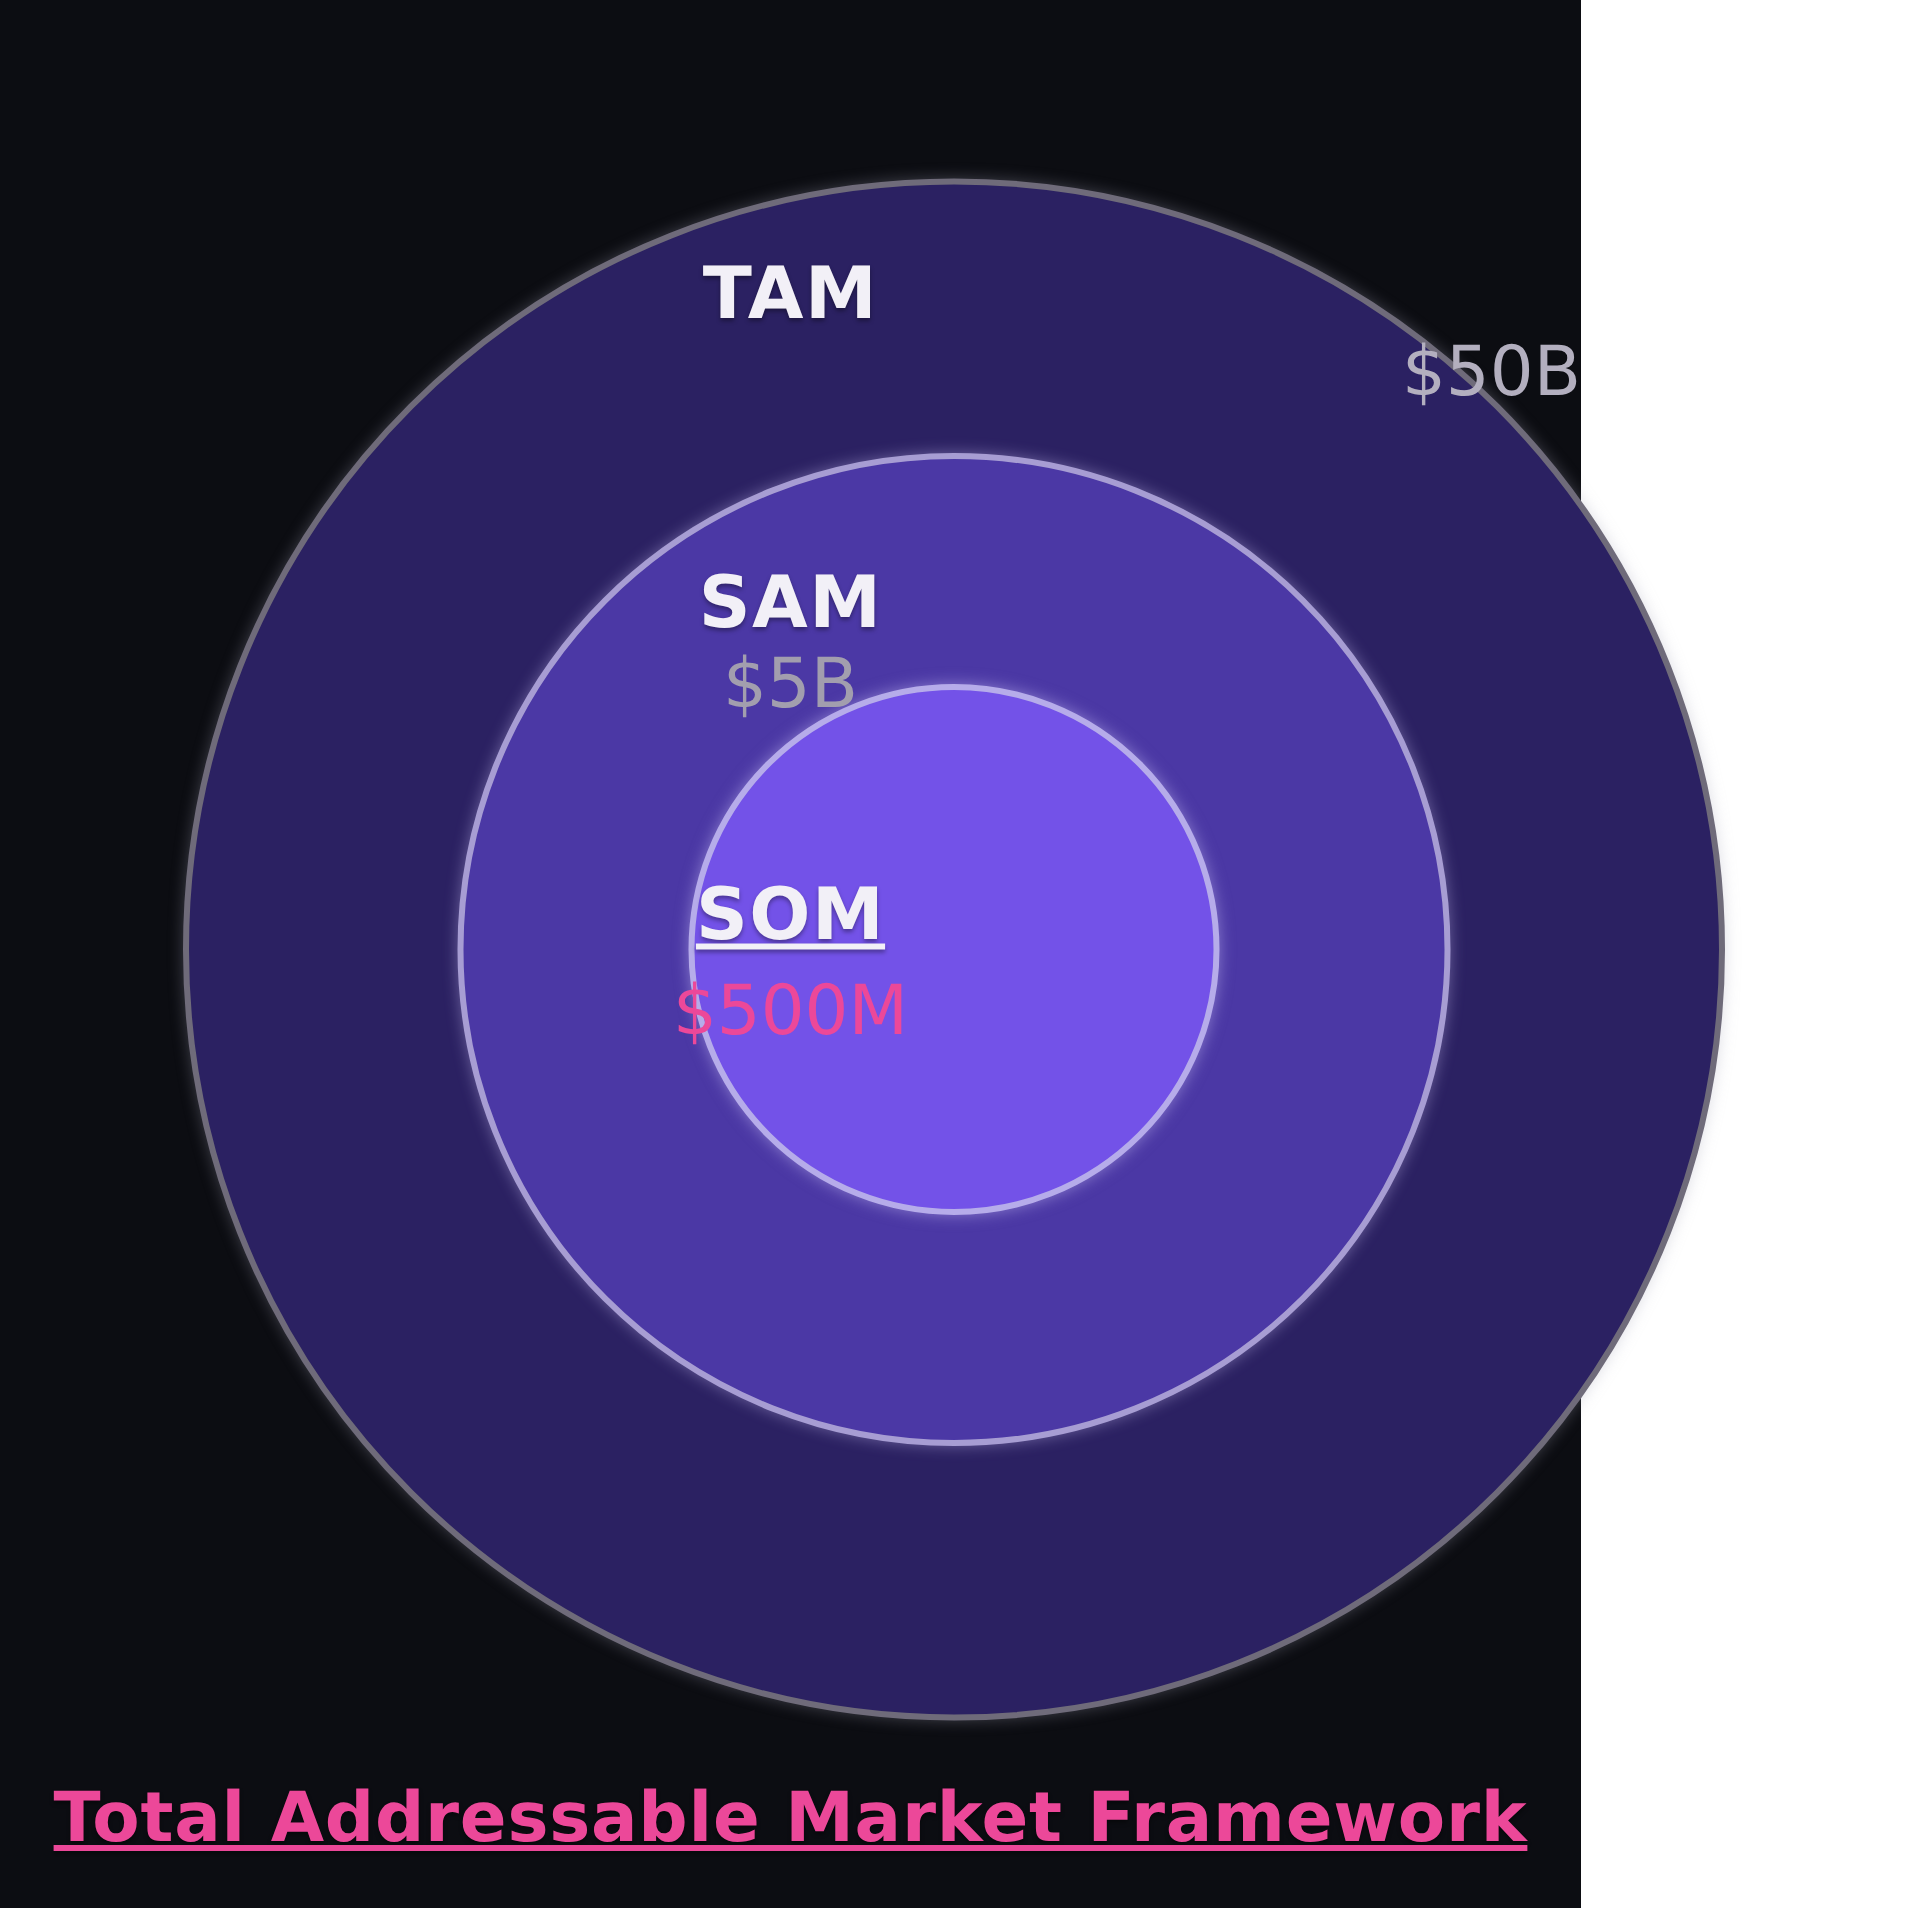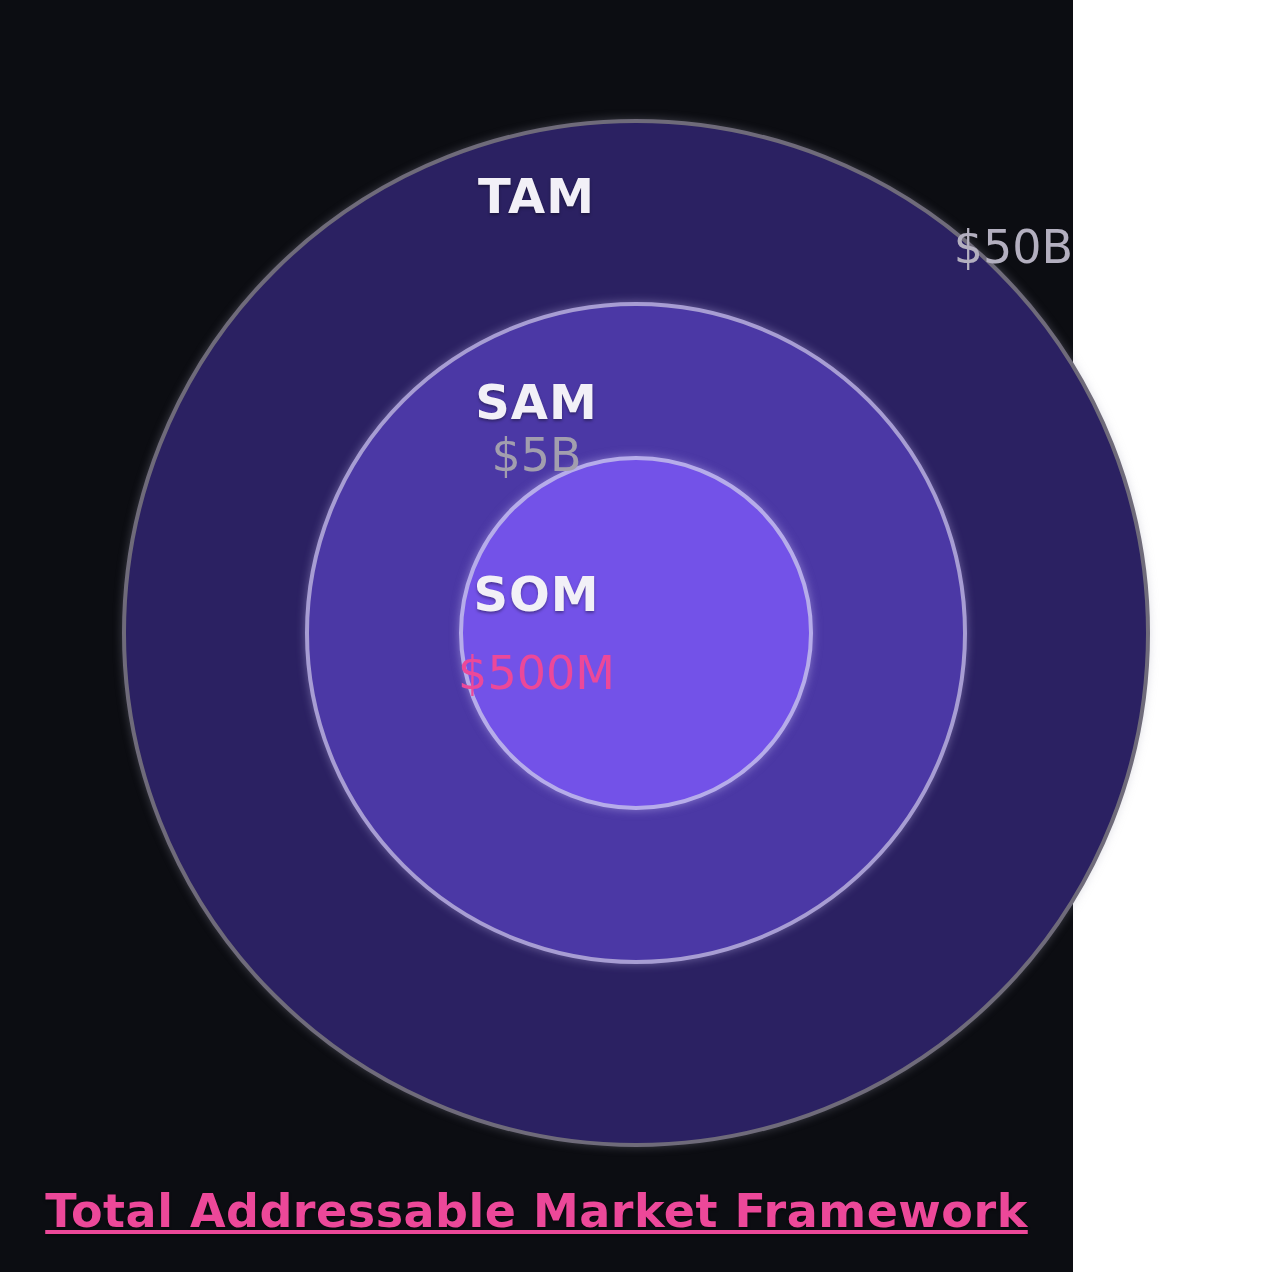--- a/index.html
+++ b/index.html
@@ -7,21 +7,20 @@
     padding: 0;
     width: 1272px;
     height: 1272px;
     overflow: hidden;
     font-family: "DejaVu Sans", "Liberation Sans", sans-serif;
   }
   .stage {
     position: relative;
     width: 1054px;
     height: 1272px;
-    padding-left: 19px;
   }
   .circle {
     position: absolute;
     border-radius: 50%;
     box-sizing: border-box;
     border: 4px solid transparent;
   }
   .circle.outer {
     left: 122px; top: 119px;
     width: 1028px; height: 1028px;
@@ -50,21 +49,21 @@
     text-shadow: 0 2px 3px rgba(0,0,0,0.35);
   }
   .ring-value {
     font-size: 46px;
     font-weight: normal;
   }
   .label-tam { top: 172px; }
   .value-tam { top: 224px; }
   .label-sam { top: 378px; }
   .value-sam { top: 432px; }
-  .label-som { top: 570px; }
+  .label-som { top: 586px; text-decoration: underline; }
   .value-som { top: 650px; }
   .diagram-title {
     position: absolute;
     left: 0; right: 0;
     top: 1184px;
     text-align: center;
     font-size: 46px;
     font-weight: bold;
     letter-spacing: 0.5px;
     text-shadow: 0 2px 3px rgba(0,0,0,0.4);

